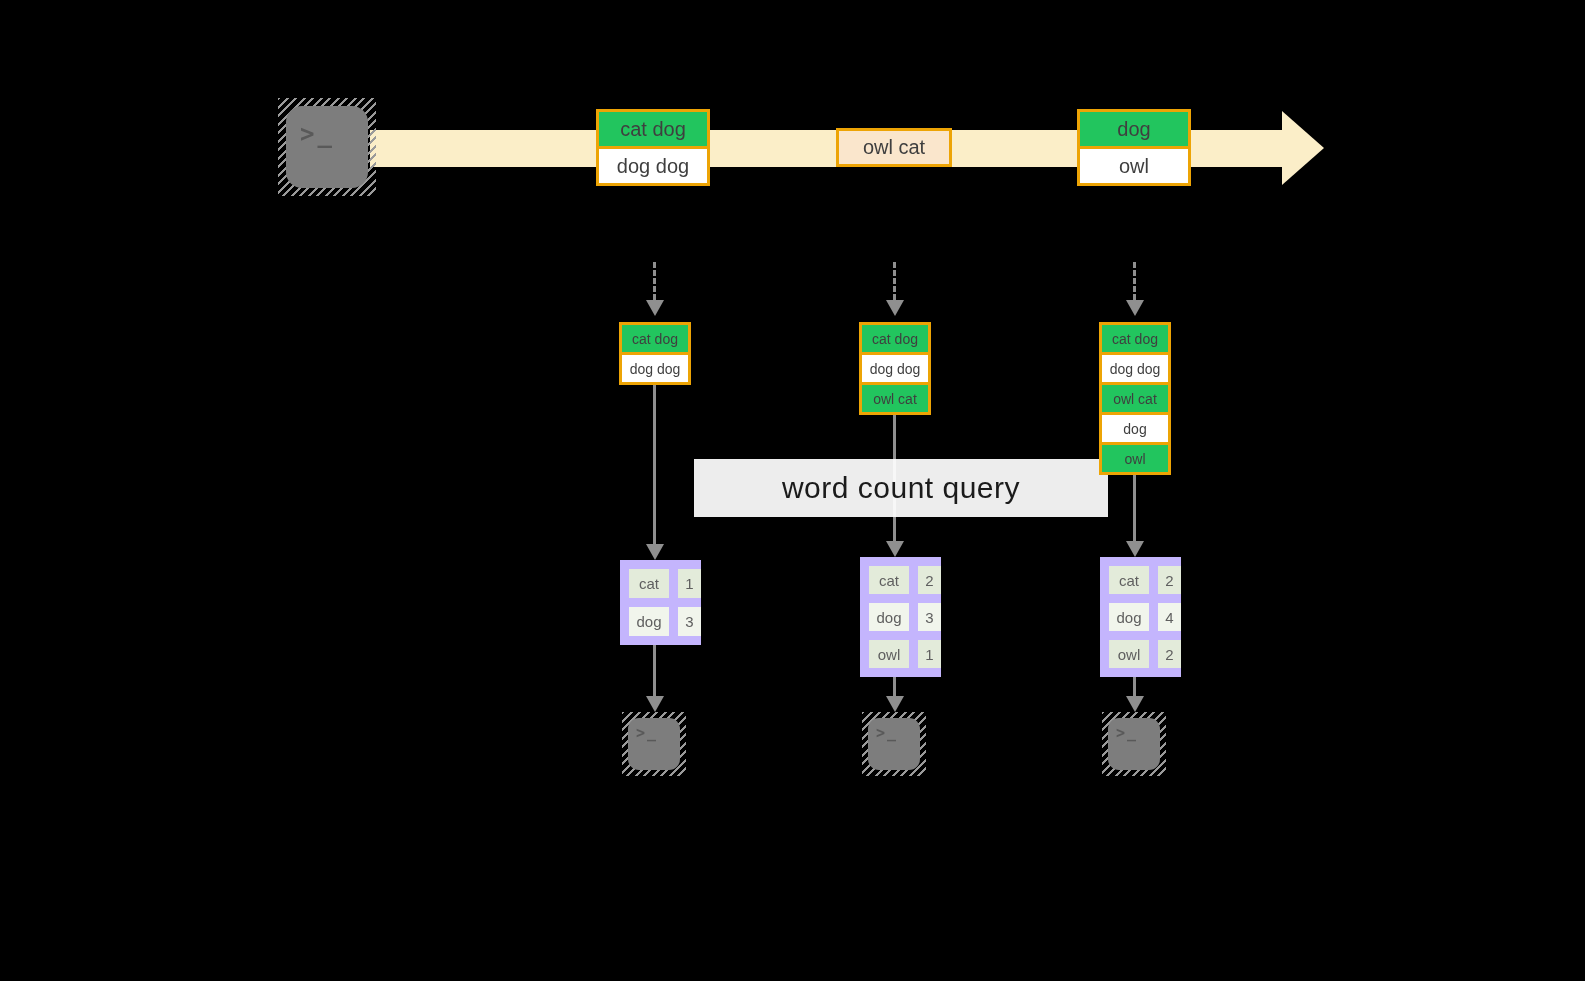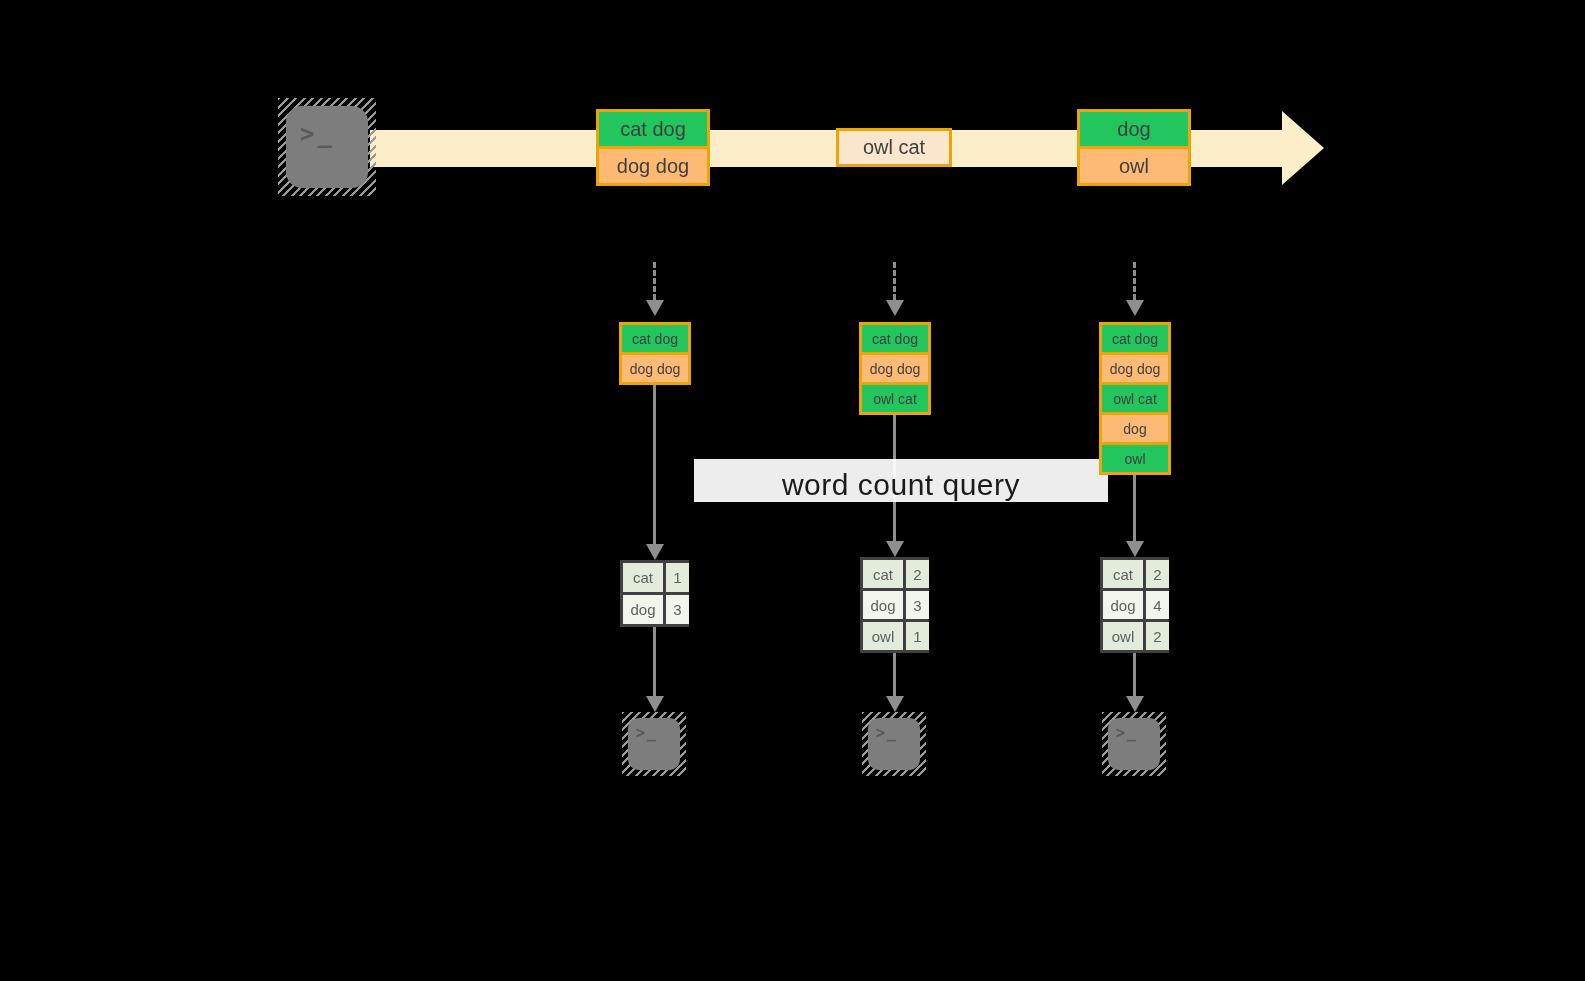--- a/index.html
+++ b/index.html
@@ -10,41 +10,41 @@
   .shaft{position:absolute;left:370px;top:130px;width:912px;height:37px;background:#fbeec8;z-index:0;}
   .shaft-head{position:absolute;left:1282px;top:111px;width:0;height:0;z-index:0;
               border-top:37px solid transparent;border-bottom:37px solid transparent;
               border-left:42px solid #fbeec8;}
 
   
   .obox{position:absolute;background:#eda405;display:flex;flex-direction:column;gap:3px;padding:3px;
         box-sizing:border-box;z-index:3;}
   .orow{display:flex;align-items:center;justify-content:center;color:#3f3f3f;}
   .orow.d{background:#22c55e;}
-  .orow.l{background:#fdba74;}
+  .orow.l{background:#ffffff;}
   .orow.m{background:#fae6cc;}
   .stream-box .orow{height:34px;font-size:20px;}
   .state-box .orow{height:27px;font-size:14px;}
 
   
   .vline{position:absolute;z-index:1;}
   .vline.solid{width:3px;background:#8f8f8f;}
   .vline.dash{width:0;border-left:3px dashed #8f8f8f;}
   .ahead{position:absolute;width:0;height:0;z-index:1;
          border-left:9px solid transparent;border-right:9px solid transparent;
          border-top:16px solid #8f8f8f;}
 
   
-  .band{position:absolute;left:694px;top:459px;width:414px;height:43px;background:rgba(255,255,255,0.93);
-        z-index:2;display:flex;align-items:flex-end;justify-content:center;}
+  .band{position:absolute;left:694px;top:459px;width:414px;height:58px;background:rgba(255,255,255,0.93);
+        z-index:2;display:flex;align-items:center;justify-content:center;}
   .band span{font-size:30px;color:#1b1b1b;letter-spacing:0.5px;}
 
   
-  .gtable{position:absolute;background:#404040;display:grid;grid-template-columns:40px 23px;
-          gap:3px;padding:3px;box-sizing:content-box;width:63px;z-index:3;}
+  .gtable{position:absolute;background:#c4b5fd;display:grid;grid-template-columns:40px 23px;
+          gap:9px;padding:9px;box-sizing:content-box;width:63px;z-index:3;}
   .gcell{display:flex;align-items:center;justify-content:center;color:#5f5f5f;font-size:15px;}
   .gcell.dk{background:#e3ebda;}
   .gcell.lt{background:#f1f5ec;}
   .g2 .gcell{height:29px;}
   .g3 .gcell{height:28px;}
 
   
   .term{position:absolute;z-index:3;
         background:repeating-linear-gradient(135deg,#9a9a9a 0 2px,transparent 2px 6px);}
   .term-inner{position:absolute;background:#7d7d7d;display:block;}

